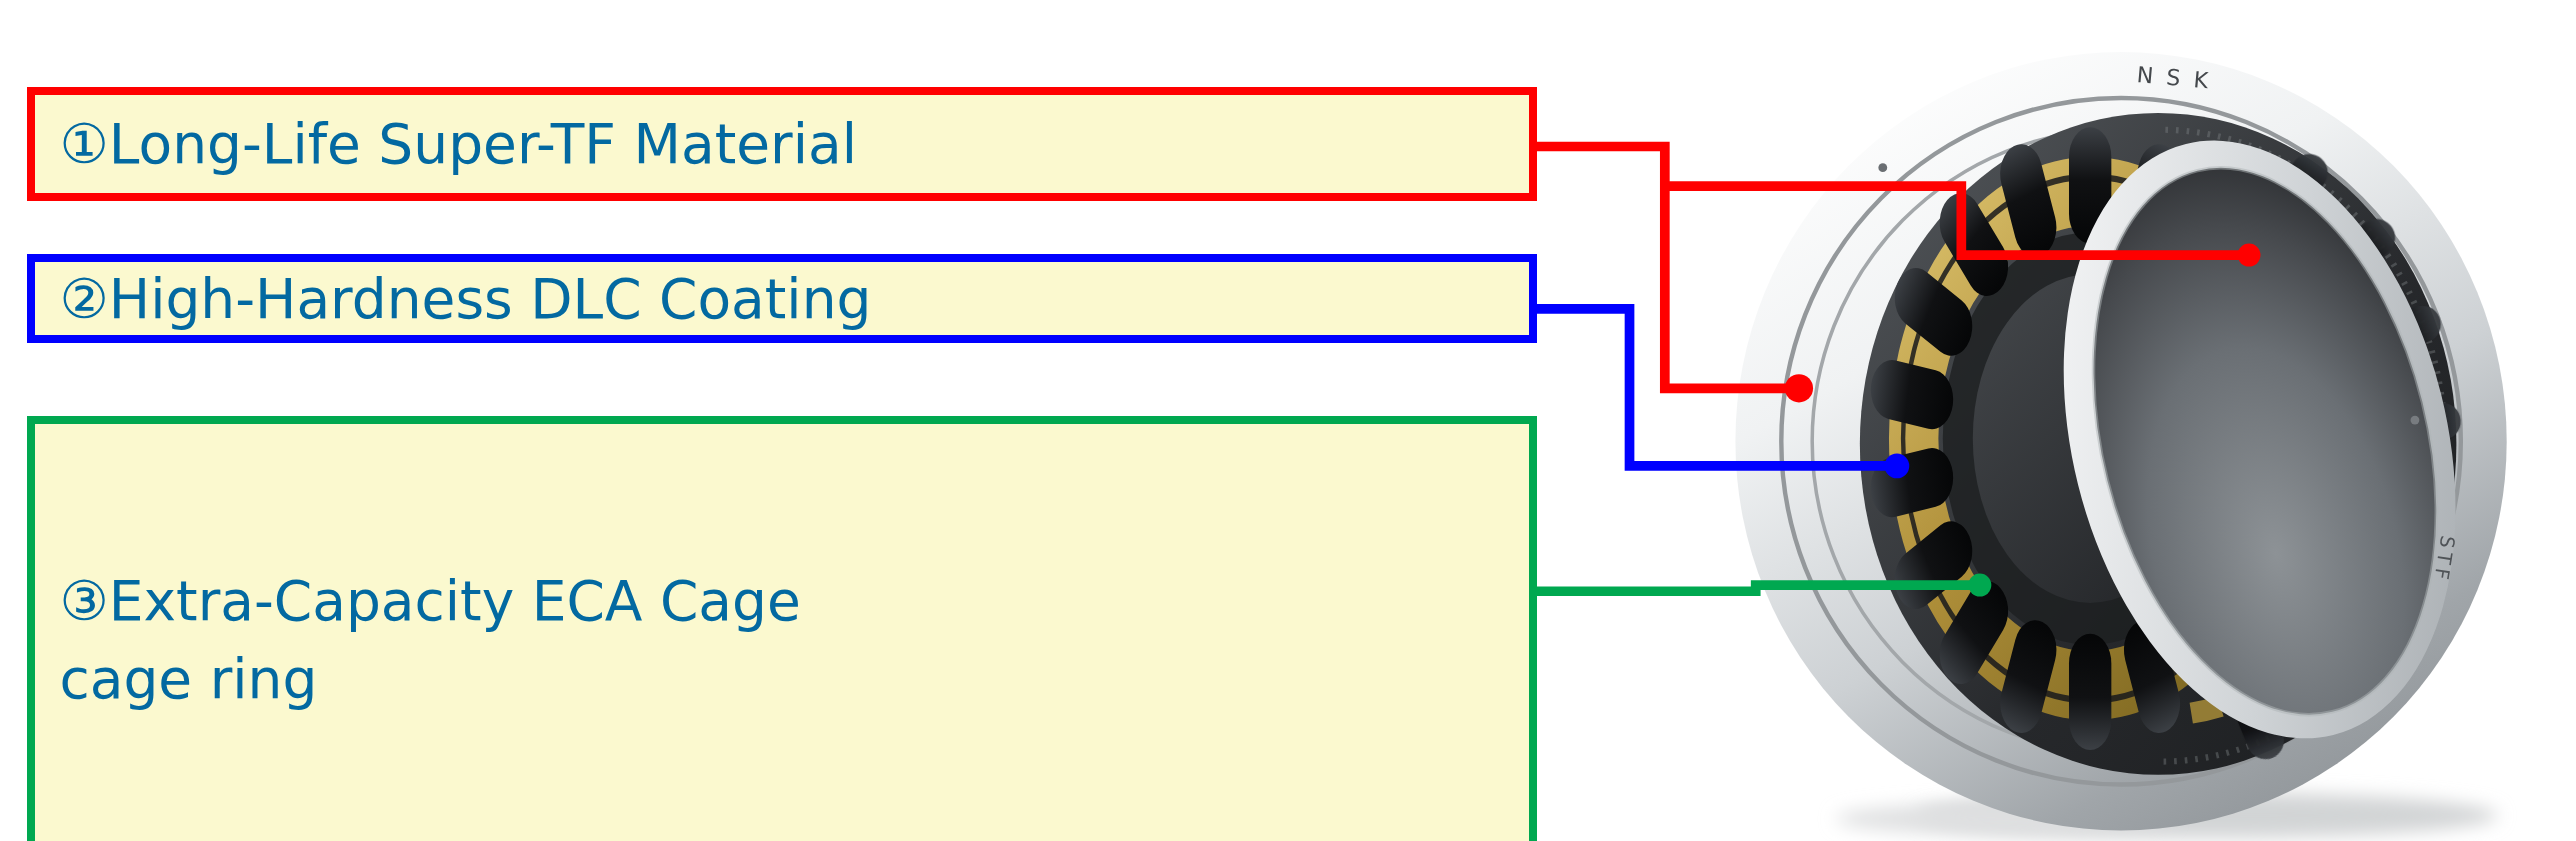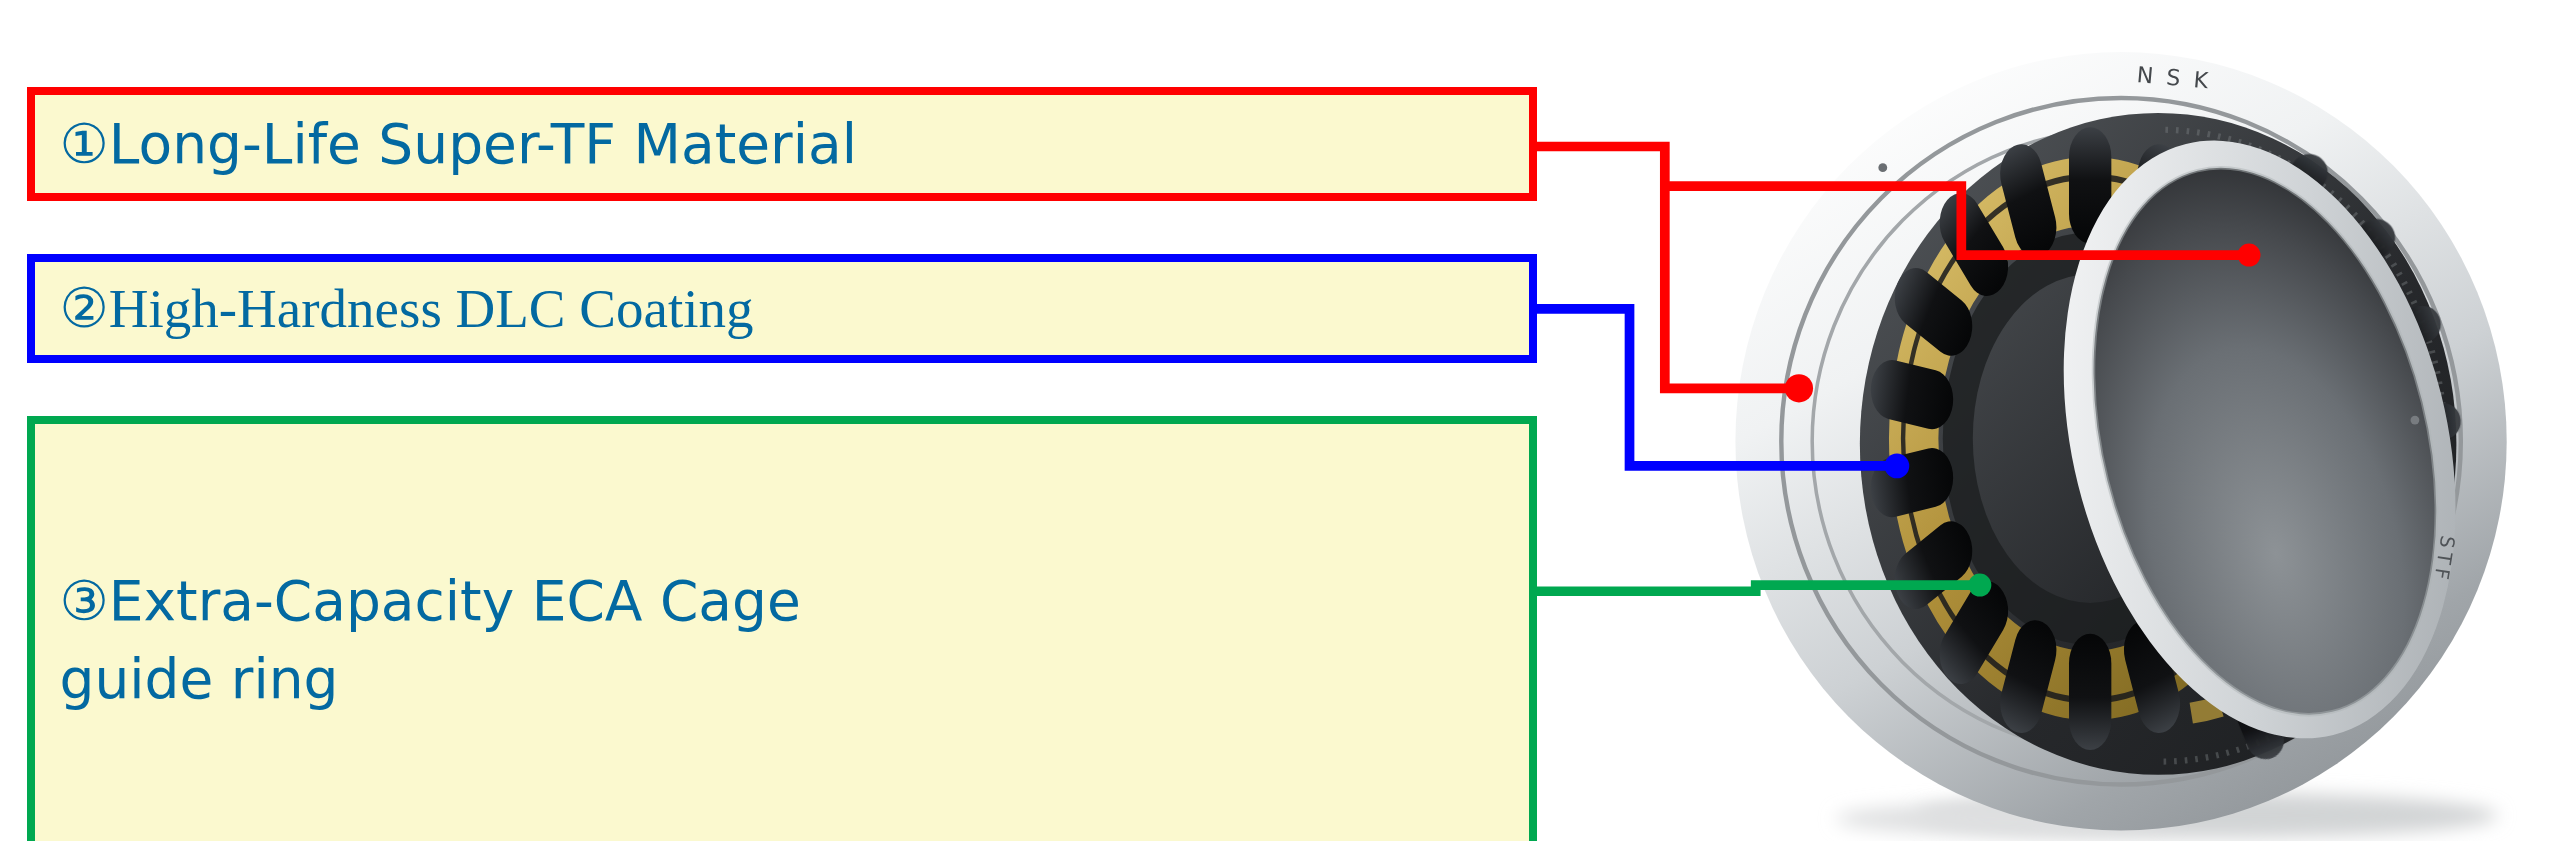--- a/index.html
+++ b/index.html
@@ -9,21 +9,21 @@
   }
   .layer{position:absolute;left:0;top:0;width:2576px;height:841px;}
   .callout{
     position:absolute;left:26.5px;width:1510px;box-sizing:border-box;
     background:#FBF9CF;border:8.8px solid #000;
     display:flex;flex-direction:column;justify-content:center;
     padding:0 25px;color:#0369a1;font-size:55px;
   }
   .callout .line{white-space:nowrap;line-height:78px;}
   .c1{top:87px;height:114px;border-color:#FF0000;}
-  .c2{top:254px;height:109px;border-color:#0000FF;font-family:Liberation Serif, serif;}
+  .c2{top:254px;height:89px;border-color:#0000FF;}
   .c3{top:416px;height:448px;border-color:#00A850;}
 </style>
 </head>
 <body>
 
 <div class="stage">
 
   <svg class="layer" viewBox="0 0 2918 953">
     <defs>
       <linearGradient id="gradOuter" x1="0.2" y1="0" x2="0.75" y2="1">
@@ -147,17 +147,17 @@
   <div class="callout c1">
     <div class="line">①Long-Life Super-TF Material</div>
   </div>
 
   <div class="callout c2">
     <div class="line">②High-Hardness DLC Coating</div>
   </div>
 
   <div class="callout c3">
     <div class="line">③Extra-Capacity ECA Cage</div>
-    <div class="line">guide ring</div>
+    <div class="line">cage ring</div>
   </div>
 
 </div>
 
 
 </body></html>

